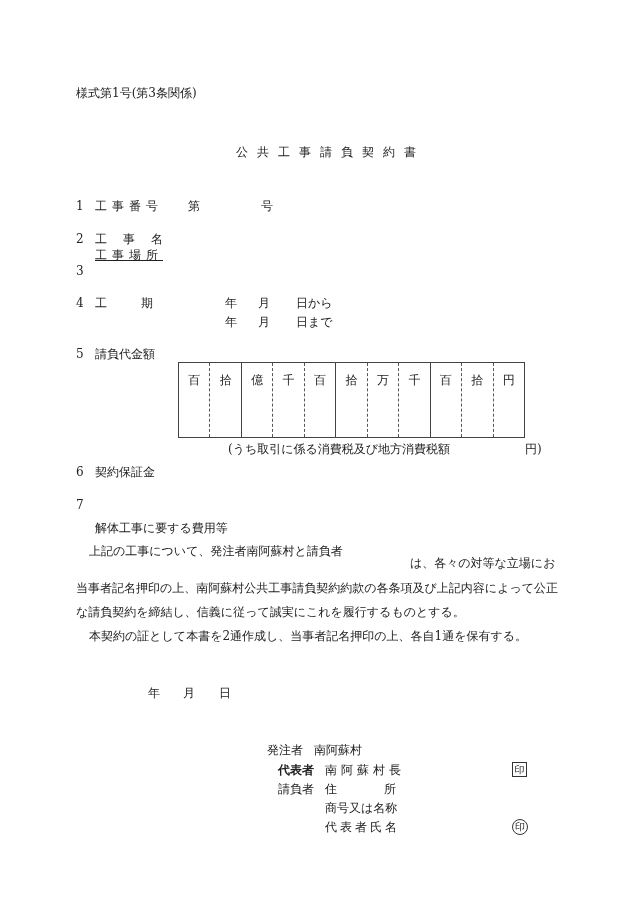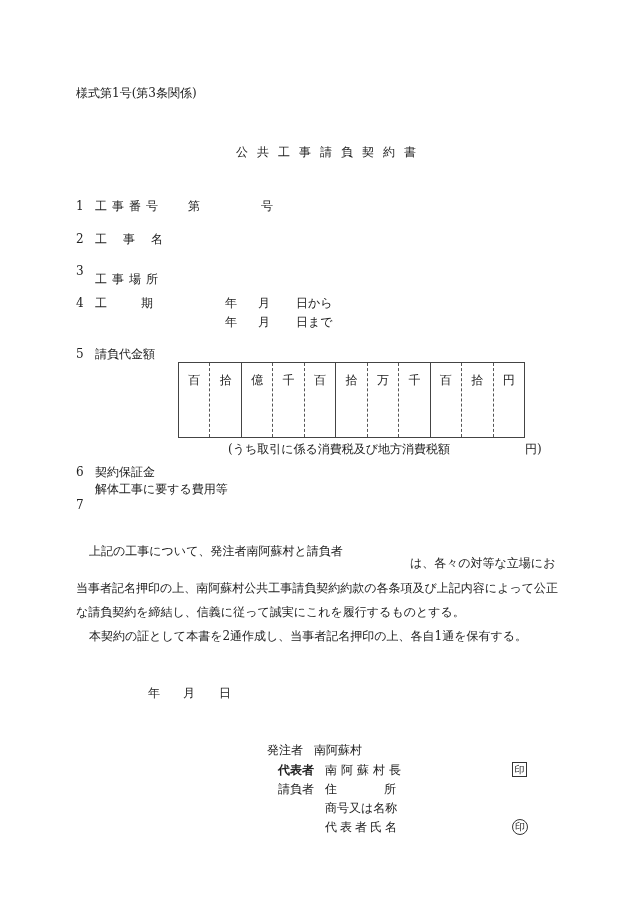--- a/index.html
+++ b/index.html
@@ -32,21 +32,21 @@
 
 <div class="abs" style="left:76px; top:199px;">1</div>
 <div class="abs spaced" style="left:95px; top:199px;">工事番号</div>
 <div class="abs" style="left:188px; top:199px;">第</div>
 <div class="abs" style="left:261px; top:199px;">号</div>
 
 <div class="abs" style="left:76px; top:232px;">2</div>
 <div class="abs" style="left:95px; top:232px; letter-spacing:2px;">工　事　名</div>
 
 <div class="abs" style="left:76px; top:264px;">3</div>
-<div class="abs spaced" style="left:95px; top:272px;">工事場所</div>
+<div class="abs spaced" style="left:95px; top:248px;text-decoration:underline;">工事場所</div>
 
 <div class="abs" style="left:76px; top:296px;">4</div>
 <div class="abs" style="left:95px; top:296px;">工</div>
 <div class="abs" style="left:141px; top:296px;">期</div>
 <div class="abs" style="left:225px; top:296px;">年</div>
 <div class="abs" style="left:258px; top:296px;">月</div>
 <div class="abs" style="left:296px; top:296px;">日から</div>
 <div class="abs" style="left:225px; top:315px;">年</div>
 <div class="abs" style="left:258px; top:315px;">月</div>
 <div class="abs" style="left:296px; top:315px;">日まで</div>
@@ -72,21 +72,21 @@
 </tbody>
   </table>
 
 <div class="abs" style="left:228px; top:442px;">(うち取引に係る消費税及び地方消費税額</div>
 <div class="abs" style="left:525px; top:442px;">円)</div>
 
 <div class="abs" style="left:76px; top:465px;">6</div>
 <div class="abs" style="left:95px; top:465px;">契約保証金</div>
 
 <div class="abs" style="left:76px; top:498px;">7</div>
-<div class="abs" style="left:95px; top:482px;">解体工事に要する費用等</div>
+<div class="abs" style="left:95px; top:521px;">解体工事に要する費用等</div>
 
 <div class="abs" style="left:89px; top:544px;">上記の工事について、発注者南阿蘇村と請負者</div>
 <div class="abs" style="left:410px; top:556px;">は、各々の対等な立場にお</div>
 <div class="abs" style="left:76px; top:581px;">当事者記名押印の上、南阿蘇村公共工事請負契約約款の各条項及び上記内容によって公正</div>
 <div class="abs" style="left:76px; top:605px;">な請負契約を締結し、信義に従って誠実にこれを履行するものとする。</div>
 <div class="abs" style="left:89px; top:629px;">本契約の証として本書を2通作成し、当事者記名押印の上、各自1通を保有する。</div>
 
 <div class="abs" style="left:148px; top:686px;">年</div>
 <div class="abs" style="left:183px; top:686px;">月</div>
 <div class="abs" style="left:219px; top:686px;">日</div>

